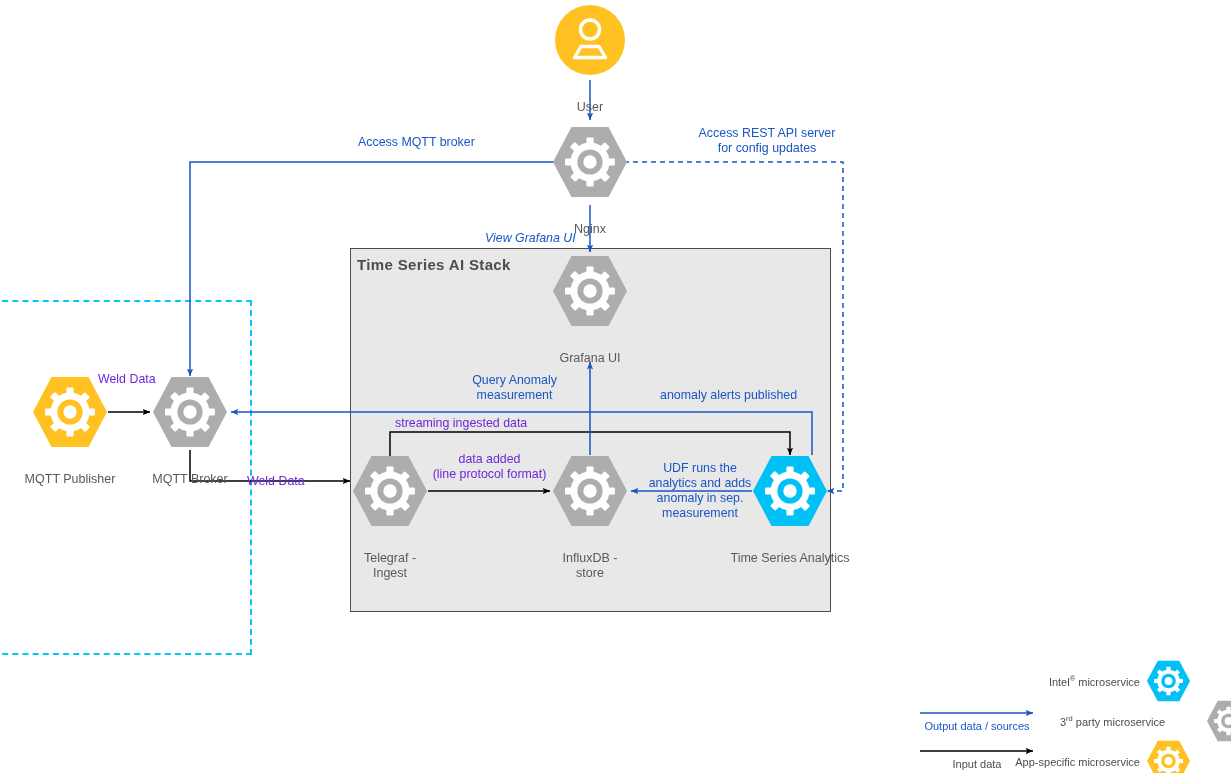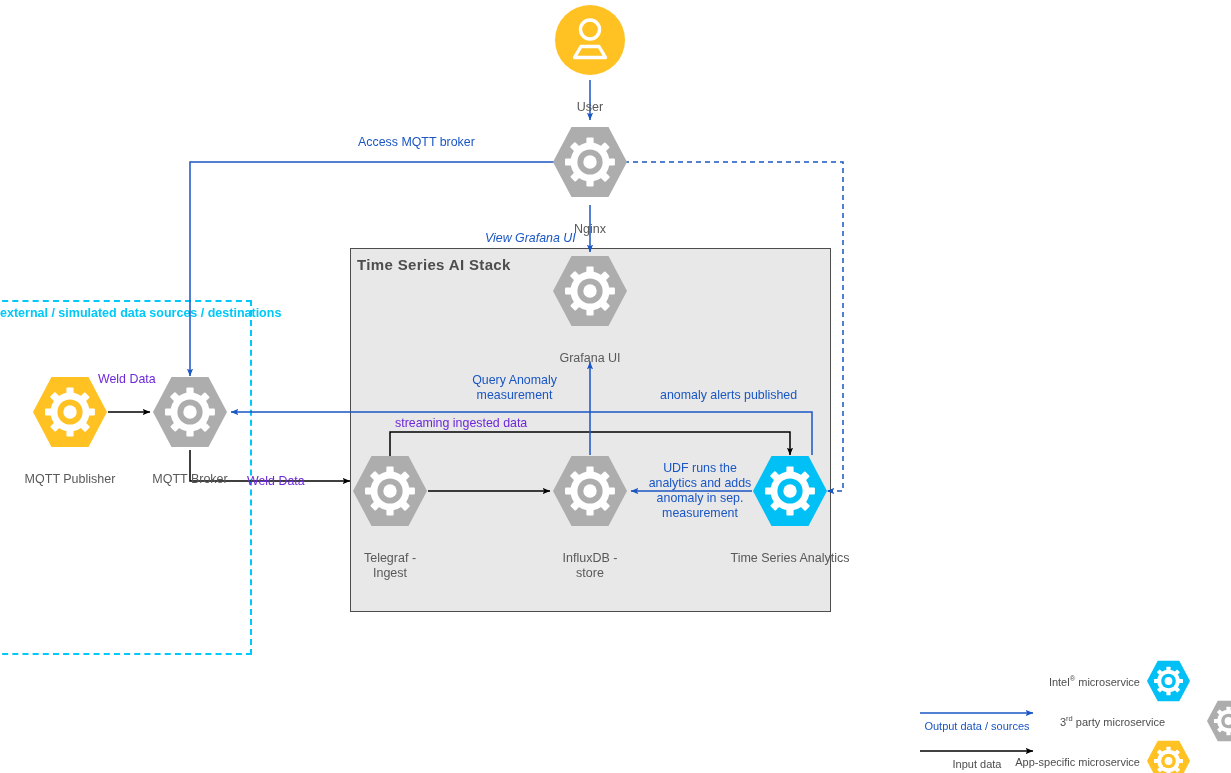--- a/index.html
+++ b/index.html
@@ -125,22 +125,20 @@
   }
   .arrow-legend-label.blue { color: #1a56c4; }
   .arrow-legend-label.black { color: #4d4d4d; }
 </style>
 </head>
 <body>
 
 <div id="canvas">
 
   <div class="ext-box"></div>
-  <div class="ext-label">external / simulated
-data sources / destinations</div>
 
   <div class="stack-box"></div>
   <div class="stack-title">Time Series AI Stack</div>
 
   <svg id="wires" viewBox="0 0 1231 773" xmlns="http://www.w3.org/2000/svg">
     <defs>
       <marker id="ahB" markerWidth="9" markerHeight="9" refX="7.4" refY="3.4" orient="auto" markerUnits="userSpaceOnUse">
         <path d="M0,0.3 L7.6,3.4 L0,6.5 L1.7,3.4 Z" fill="#1a56c4"></path>
       </marker>
       <marker id="ahK" markerWidth="9" markerHeight="9" refX="7.4" refY="3.4" orient="auto" markerUnits="userSpaceOnUse">
@@ -325,29 +323,33 @@
         <rect x="51.9" y="32.4" width="10" height="7.2" rx="1" transform="rotate(45 37 36)"></rect>
       </g>
       <circle cx="37" cy="36" r="12.6" fill="#00c0f5"></circle>
       <circle cx="37" cy="36" r="6.7" fill="#ffffff"></circle>
     </svg>
     <div class="node-label">Time Series Analytics</div>
   </div>
 
   <div class="etext blue" style="left:358px; top:135px;">Access MQTT broker</div>
 
+  <div class="etext blue c" style="left:665px; top:126px; width:204px;">Access REST API server
+for config updates</div>
 
   <div class="etext blue" style="left:485px; top:231px;font-style:italic;">View Grafana UI</div>
 
   <div class="etext" style="left:98px; top:372px;">Weld Data</div>
 
   <div class="etext" style="left:247px; top:474px;">Weld Data</div>
 
   <div class="etext" style="left:395px; top:416px;">streaming ingested data</div>
 
+  <div class="etext c" style="left:422px; top:452px; width:135px;">data added
+(line protocol format)</div>
 
   <div class="etext blue c" style="left:452px; top:373px; width:125px;">Query Anomaly
 measurement</div>
 
   <div class="etext blue" style="left:660px; top:388px;">anomaly alerts published</div>
 
   <div class="etext blue c" style="left:639px; top:461px; width:122px;">UDF runs the
 analytics and adds
 anomaly in sep.
 measurement</div>

